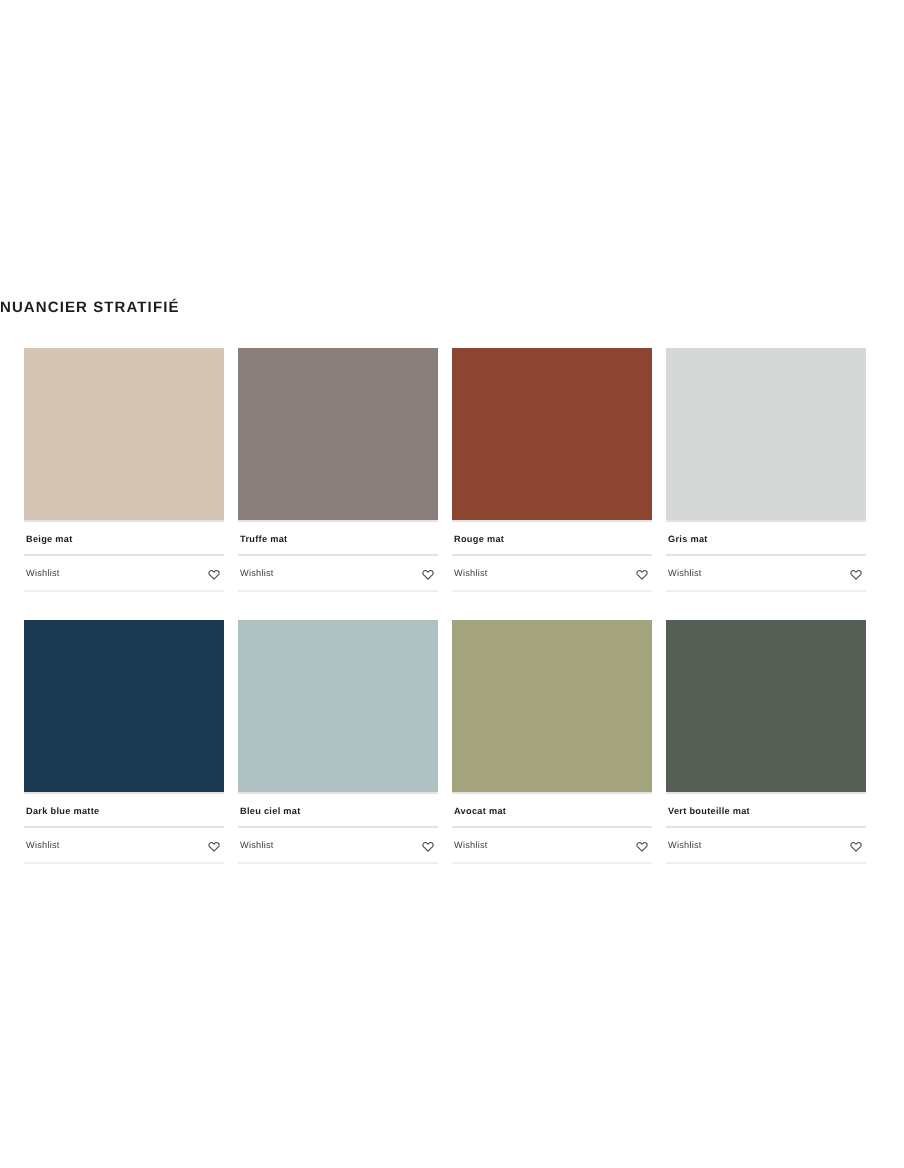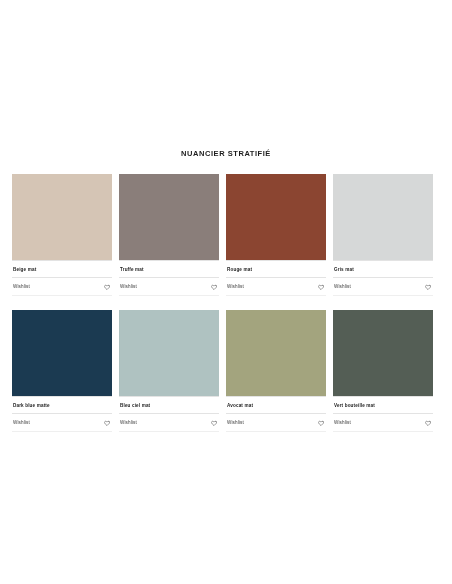--- a/index.html
+++ b/index.html
@@ -18,21 +18,21 @@
 
   .page {
     width: 452px;
     height: 584px;
     box-sizing: border-box;
     background: #ffffff;
     position: relative;
   }
 
   .catalog-title {
-    text-align: center;
+    text-align: left;
     font-size: 7.5px;
     font-weight: bold;
     letter-spacing: 0.55px;
     color: #1d1d1d;
     margin: 0;
     padding-top: 149px;
     line-height: 10px;
   }
 
   .swatch-grid {

